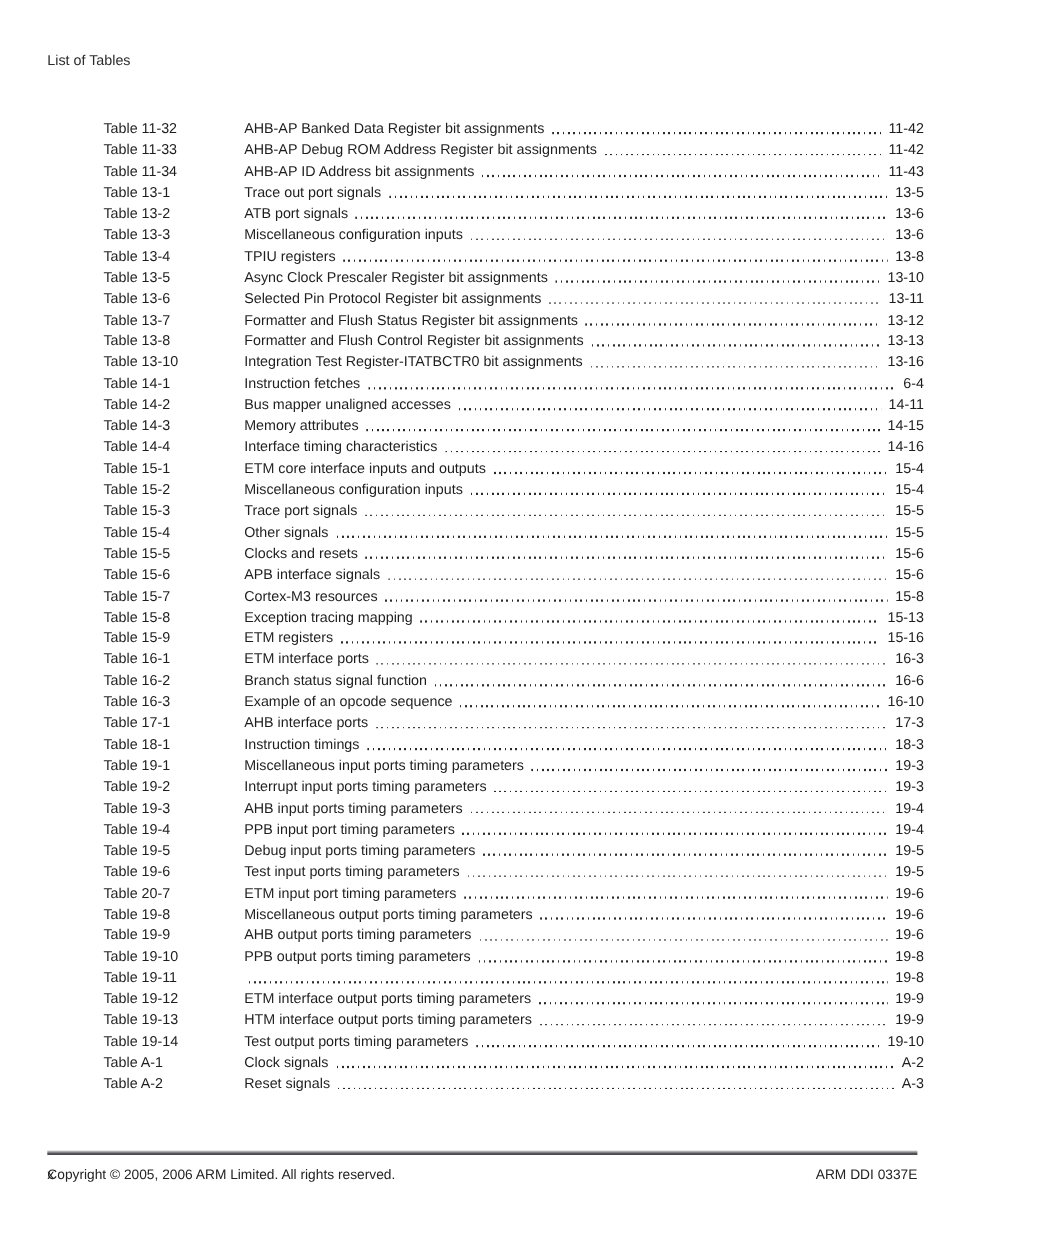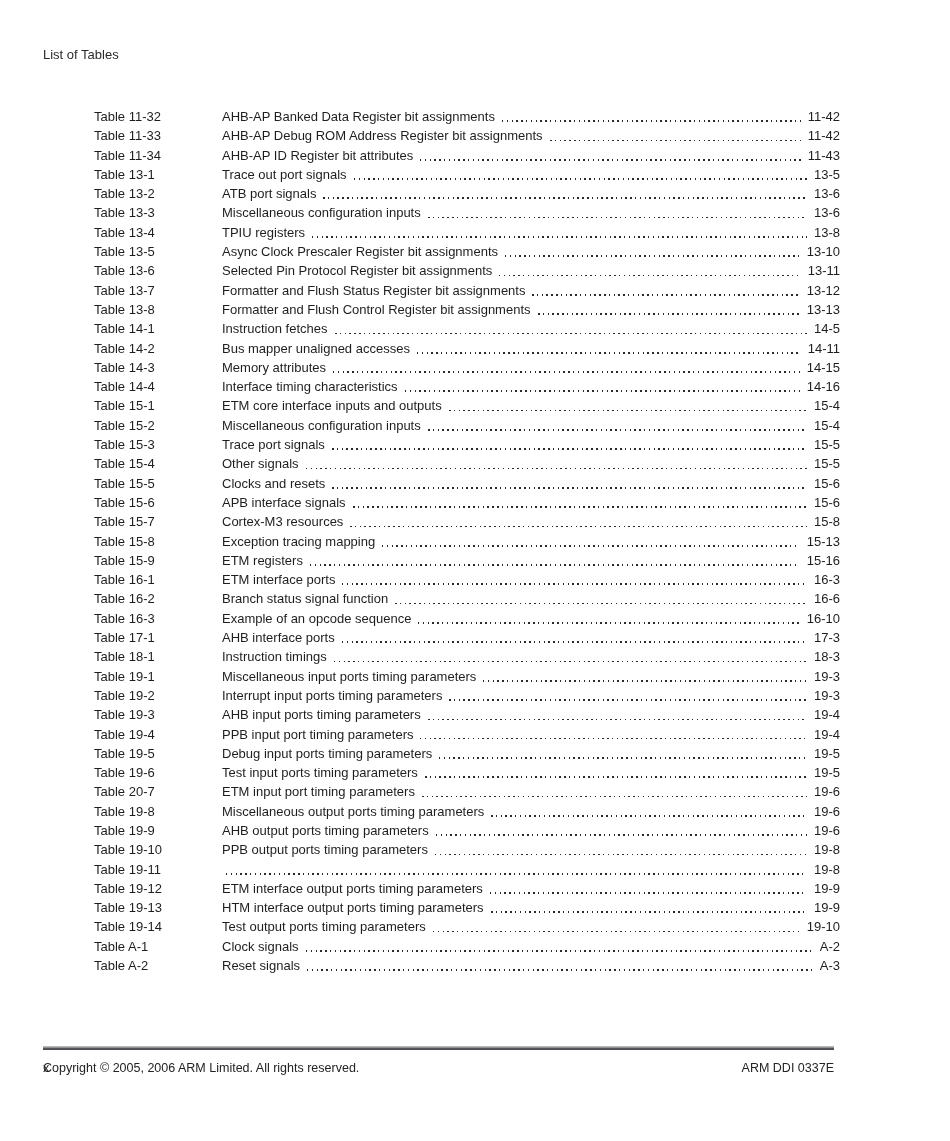--- a/index.html
+++ b/index.html
@@ -113,21 +113,21 @@
 
   <div class="toc-row">
     <span class="toc-label">Table 11-33</span>
     <span class="toc-title">AHB-AP Debug ROM Address Register bit assignments</span>
     <span class="toc-leader"></span>
     <span class="toc-page">11-42</span>
   </div>
 
   <div class="toc-row">
     <span class="toc-label">Table 11-34</span>
-    <span class="toc-title">AHB-AP ID Register bit attributes</span>
+    <span class="toc-title">AHB-AP ID Address bit assignments</span>
     <span class="toc-leader"></span>
     <span class="toc-page">11-43</span>
   </div>
 
   <div class="toc-row">
     <span class="toc-label">Table 13-1</span>
     <span class="toc-title">Trace out port signals</span>
     <span class="toc-leader"></span>
     <span class="toc-page">13-5</span>
   </div>
@@ -175,26 +175,32 @@
   </div>
 
   <div class="toc-row">
     <span class="toc-label">Table 13-8</span>
     <span class="toc-title">Formatter and Flush Control Register bit assignments</span>
     <span class="toc-leader"></span>
     <span class="toc-page">13-13</span>
   </div>
 
 
+  <div class="toc-row">
+    <span class="toc-label">Table 13-10</span>
+    <span class="toc-title">Integration Test Register-ITATBCTR0 bit assignments</span>
+    <span class="toc-leader"></span>
+    <span class="toc-page">13-16</span>
+  </div>
 
   <div class="toc-row">
     <span class="toc-label">Table 14-1</span>
     <span class="toc-title">Instruction fetches</span>
     <span class="toc-leader"></span>
-    <span class="toc-page">14-5</span>
+    <span class="toc-page">6-4</span>
   </div>
 
   <div class="toc-row">
     <span class="toc-label">Table 14-2</span>
     <span class="toc-title">Bus mapper unaligned accesses</span>
     <span class="toc-leader"></span>
     <span class="toc-page">14-11</span>
   </div>
 
   <div class="toc-row">

